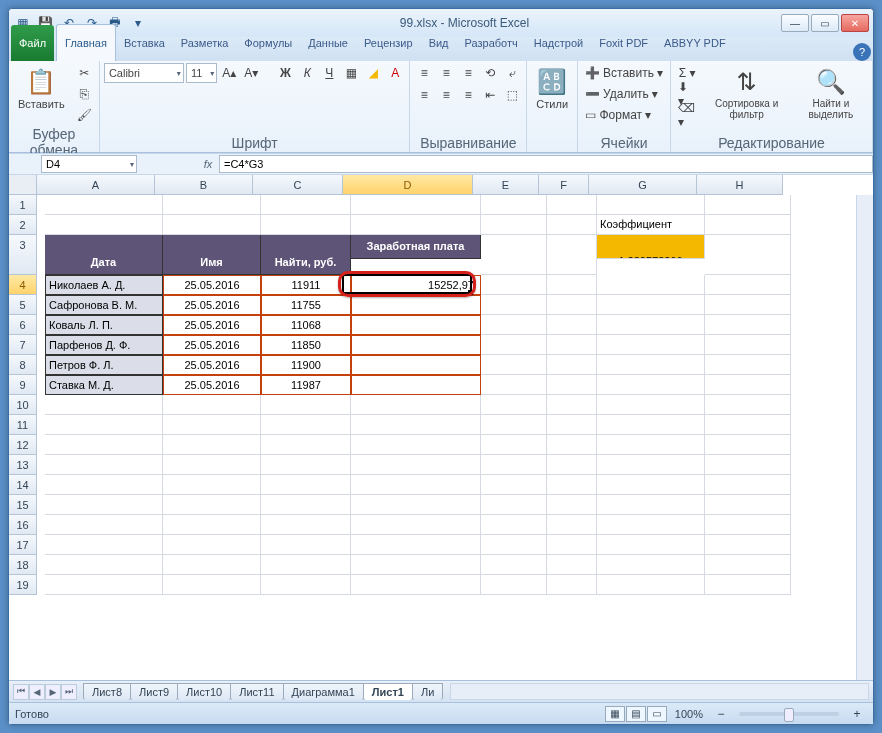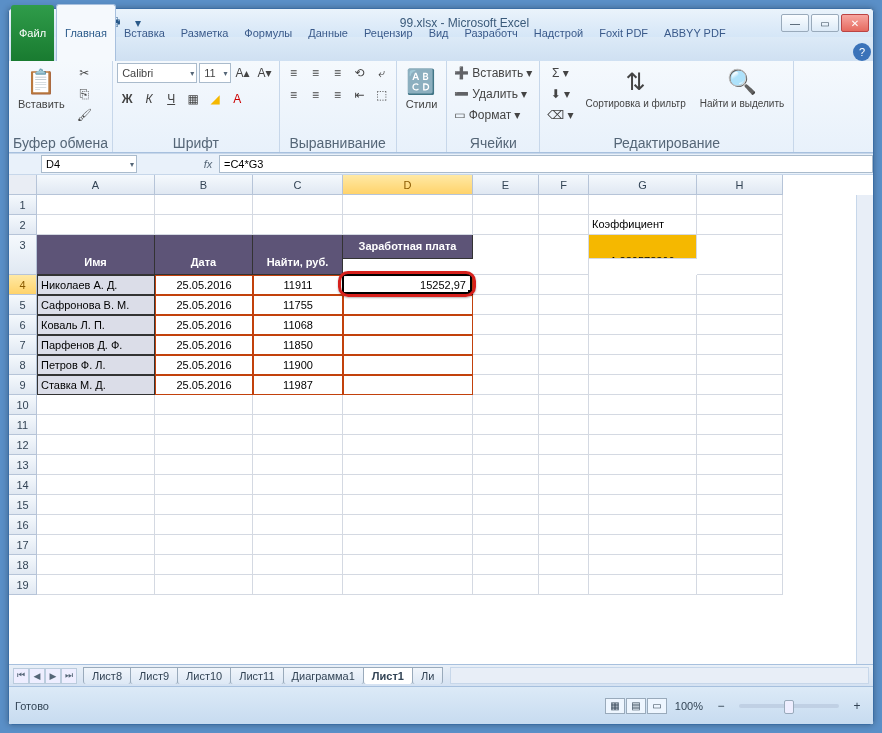--- a/index.html
+++ b/index.html
@@ -6,21 +6,21 @@
 body { background: #5a8fc7; padding: 8px; width: 882px; height: 733px; overflow: hidden; }
 .window { background: #fff; border: 1px solid #3b6ea5; border-radius: 4px; height: 100%; display: flex; flex-direction: column; box-shadow: 0 0 6px rgba(0,0,0,.3); }
 .titlebar { height: 28px; background: linear-gradient(#eaf3fb,#d5e6f7); display: flex; align-items: center; padding: 0 4px; border-radius: 4px 4px 0 0; }
 .titlebar .qat { display: flex; gap: 3px; align-items: center; }
 .qat-btn { width: 20px; height: 20px; display: flex; align-items: center; justify-content: center; font-size: 12px; color: #2a5a8a; }
 .titlebar .title { flex: 1; text-align: center; font-size: 12px; color: #3a5a7a; }
 .win-controls { display: flex; gap: 2px; }
 .win-btn { width: 28px; height: 18px; border: 1px solid #9ab; border-radius: 2px; background: linear-gradient(#fafdff,#dceaf7); display: flex; align-items: center; justify-content: center; font-size: 10px; color: #345; }
 .win-btn.close { background: linear-gradient(#f7a6a0,#e56a5f); color: #fff; border-color: #b44; }
 .ribbon-tabs { height: 24px; display: flex; align-items: flex-end; padding: 0 2px; background: linear-gradient(#dceaf7,#cfe0f2); gap: 0; font-size: 11px; }
-.rtab { padding: 22px 8px; color: #3a5a8a; cursor: pointer; }
+.rtab { padding: 12px 8px; color: #3a5a8a; cursor: pointer; }
 .rtab.file { background: #217346; color: #fff; border-radius: 3px 3px 0 0; margin-right: 2px; background: linear-gradient(#3c9,#197b30); background: #1e7c3b; }
 .rtab.file { background: linear-gradient(#2f9c4a,#197b30); }
 .rtab.active { background: #f5f9fd; border: 1px solid #a7c0de; border-bottom: none; border-radius: 3px 3px 0 0; color: #2a5a8a; }
 .rtab.help { margin-left: auto; width: 18px; height: 18px; border-radius: 50%; background: #3b73b9; color: #fff; display: flex; align-items: center; justify-content: center; padding: 0; font-size: 11px; }
 .ribbon { height: 92px; background: linear-gradient(#f5f9fd,#e8f1fb); border-bottom: 1px solid #a7c0de; display: flex; font-size: 11px; color: #444; }
 .rgroup { border-right: 1px solid #c7d7ea; display: flex; flex-direction: column; padding: 2px 4px 0; }
 .rgroup-body { flex: 1; display: flex; align-items: flex-start; gap: 4px; }
 .rgroup-label { text-align: center; font-size: 14px; color: #567; padding: 1px 0; }
 .bigbtn { display: flex; flex-direction: column; align-items: center; justify-content: center; padding: 2px 4px; border: 1px solid transparent; border-radius: 3px; min-width: 40px; }
 .bigbtn .icon { font-size: 24px; height: 32px; display: flex; align-items: center; }
@@ -36,37 +36,37 @@
 .formula-input { flex: 1; height: 18px; background: #fff; border: 1px solid #abc; padding: 0 4px; display: flex; align-items: center; }
 .sheet-area { flex: 1; display: flex; overflow: hidden; background: #fff; position: relative; }
 .corner { width: 28px; height: 20px; background: #e9edf4; border-right: 1px solid #b6c4d8; border-bottom: 1px solid #b6c4d8; }
 .colheads { display: flex; height: 20px; }
 .colhead { background: linear-gradient(#f5f9fd,#e0e8f2); border-right: 1px solid #b6c4d8; border-bottom: 1px solid #b6c4d8; text-align: center; font-size: 11px; color: #345; line-height: 20px; }
 .colhead.active { background: linear-gradient(#ffe9a5,#ffd36b); color: #8a5a00; }
 .rowheads { width: 28px; }
 .rowhead { height: 20px; background: linear-gradient(#f5f9fd,#e0e8f2); border-right: 1px solid #b6c4d8; border-bottom: 1px solid #b6c4d8; text-align: center; font-size: 11px; color: #345; line-height: 20px; }
 .rowhead.active { background: linear-gradient(#ffe9a5,#ffd36b); color: #8a5a00; }
 .grid-wrap { position: relative; }
-.grid { display: grid; position: relative; }
+.grid { display: grid; position: relative; padding-left: 8px; }
 .cell { border-right: 1px solid #d4d9e2; border-bottom: 1px solid #d4d9e2; height: 20px; font-size: 11px; padding: 0 3px; line-height: 19px; overflow: hidden; white-space: nowrap; }
 .hdr { background: #5d5477; color: #fff; font-weight: bold; text-align: center; border-right: 1px solid #333; border-bottom: 1px solid #333; display: flex; align-items: flex-end; justify-content: center; padding-bottom: 2px; }
 .namecell { background: #dbdde8; border: 1px solid #333; }
 .datacell { border: 1px solid #c2410c; text-align: center; background: #fff; }
 .datacell.right { text-align: right; padding-right: 6px; }
 .coef-label { text-align: left; overflow: visible; }
 .coef-val { background: #f5b800; text-align: center; border-bottom: 1px solid #d4d9e2; }
 .active-cell-frame { position: absolute; border: 2px solid #000; pointer-events: none; }
 .active-cell-frame::after { content: ""; position: absolute; right: -3px; bottom: -3px; width: 5px; height: 5px; background: #000; }
 .highlight-ring { position: absolute; border: 3px solid #d6201c; border-radius: 10px; pointer-events: none; box-shadow: 0 1px 2px rgba(0,0,0,.3), inset 0 1px 2px rgba(0,0,0,.3); }
 .sheet-tabs { height: 22px; background: linear-gradient(#e9f0f8,#d5e2f2); border-top: 1px solid #a7c0de; display: flex; align-items: center; font-size: 11px; padding: 0 4px; gap: 0; }
 .st-nav { display: flex; gap: 0; margin-right: 6px; }
 .st-navbtn { width: 16px; height: 16px; display: flex; align-items: center; justify-content: center; color: #567; font-size: 9px; border: 1px solid #bcd; background: #eef; }
 .st-tab { padding: 2px 8px; background: linear-gradient(#f0f5fb,#dde8f5); border: 1px solid #9ab; border-bottom: none; border-radius: 0 0 3px 3px; margin-right: -1px; color: #345; }
 .st-tab.active { background: #fff; font-weight: bold; }
-.statusbar { height: 38px; background: linear-gradient(#dceaf7,#c7dbf0); border-top: 1px solid #a7c0de; display: flex; align-items: center; font-size: 11px; color: #345; padding: 0 6px; gap: 8px; }
+.statusbar { height: 22px; background: linear-gradient(#dceaf7,#c7dbf0); border-top: 1px solid #a7c0de; display: flex; align-items: center; font-size: 11px; color: #345; padding: 0 6px; gap: 8px; }
 .statusbar .spacer { flex: 1; }
 .viewbtns { display: flex; gap: 1px; }
 .viewbtn { width: 20px; height: 16px; border: 1px solid #9ab; background: #eef6ff; display: flex; align-items: center; justify-content: center; font-size: 10px; }
 .zoom-slider { width: 100px; height: 4px; background: #c0d0e4; position: relative; border-radius: 2px; }
 .zoom-slider::before { content: ""; position: absolute; left: 50%; top: -4px; width: 8px; height: 12px; background: #eef; border: 1px solid #9ab; border-radius: 2px; transform: translateX(-50%); }
 .vscroll { position: absolute; right: 0; top: 20px; bottom: 0; width: 17px; background: #e8eef7; border-left: 1px solid #c7d7ea; }
 .hscroll { height: 17px; background: #e8eef7; flex: 1; margin-left: 8px; border: 1px solid #c7d7ea; }
 </style>
 </head>
 <body>
@@ -105,21 +105,21 @@
         <div class="smallcol">
           <div class="smallbtn">✂</div>
           <div class="smallbtn">⎘</div>
           <div class="smallbtn">🖌</div>
         </div>
       </div>
       <div class="rgroup-label">Буфер обмена</div>
     </div>
 
     <div class="rgroup">
-      <div class="rgroup-body" style="flex-direction:column;gap:6px">
+      <div class="rgroup-body" style="flex-direction:row;gap:14px">
         <div class="row">
           <div class="combo" style="min-width:80px">Calibri</div>
           <div class="combo" style="min-width:30px">11</div>
           <div class="smallbtn">A▴</div>
           <div class="smallbtn">A▾</div>
         </div>
         <div class="row">
           <div class="smallbtn">
               <b>Ж</b>
             </div>
@@ -254,22 +254,22 @@
               <div class="cell "></div>
               <div class="cell "></div>
               <div class="cell "></div>
               <div class="cell "></div>
               <div class="cell "></div>
               <div class="cell "></div>
               <div class="cell "></div>
               <div class="cell "></div>
               <div class="cell coef-label">Коэффициент</div>
               <div class="cell "></div>
+              <div class="cell hdr" style="height: 40px;">Дата</div>
               <div class="cell hdr" style="height: 40px;">Имя</div>
-              <div class="cell hdr" style="height: 40px;">Дата</div>
               <div class="cell hdr" style="height: 40px;">Найти, руб.</div>
               <div class="cell hdr" style="height: 24px;">Заработная плата</div>
               <div class="cell " style="height: 40px;"></div>
               <div class="cell " style="height: 40px;"></div>
               <div class="cell coef-val" style="height: 24px; line-height: 52px;">1,280578366</div>
               <div class="cell " style="height: 40px;"></div>
               <div class="cell namecell">Николаев А. Д.</div>
               <div class="cell datacell">25.05.2016</div>
               <div class="cell datacell">11911</div>
               <div class="cell datacell right">15252,97</div>

